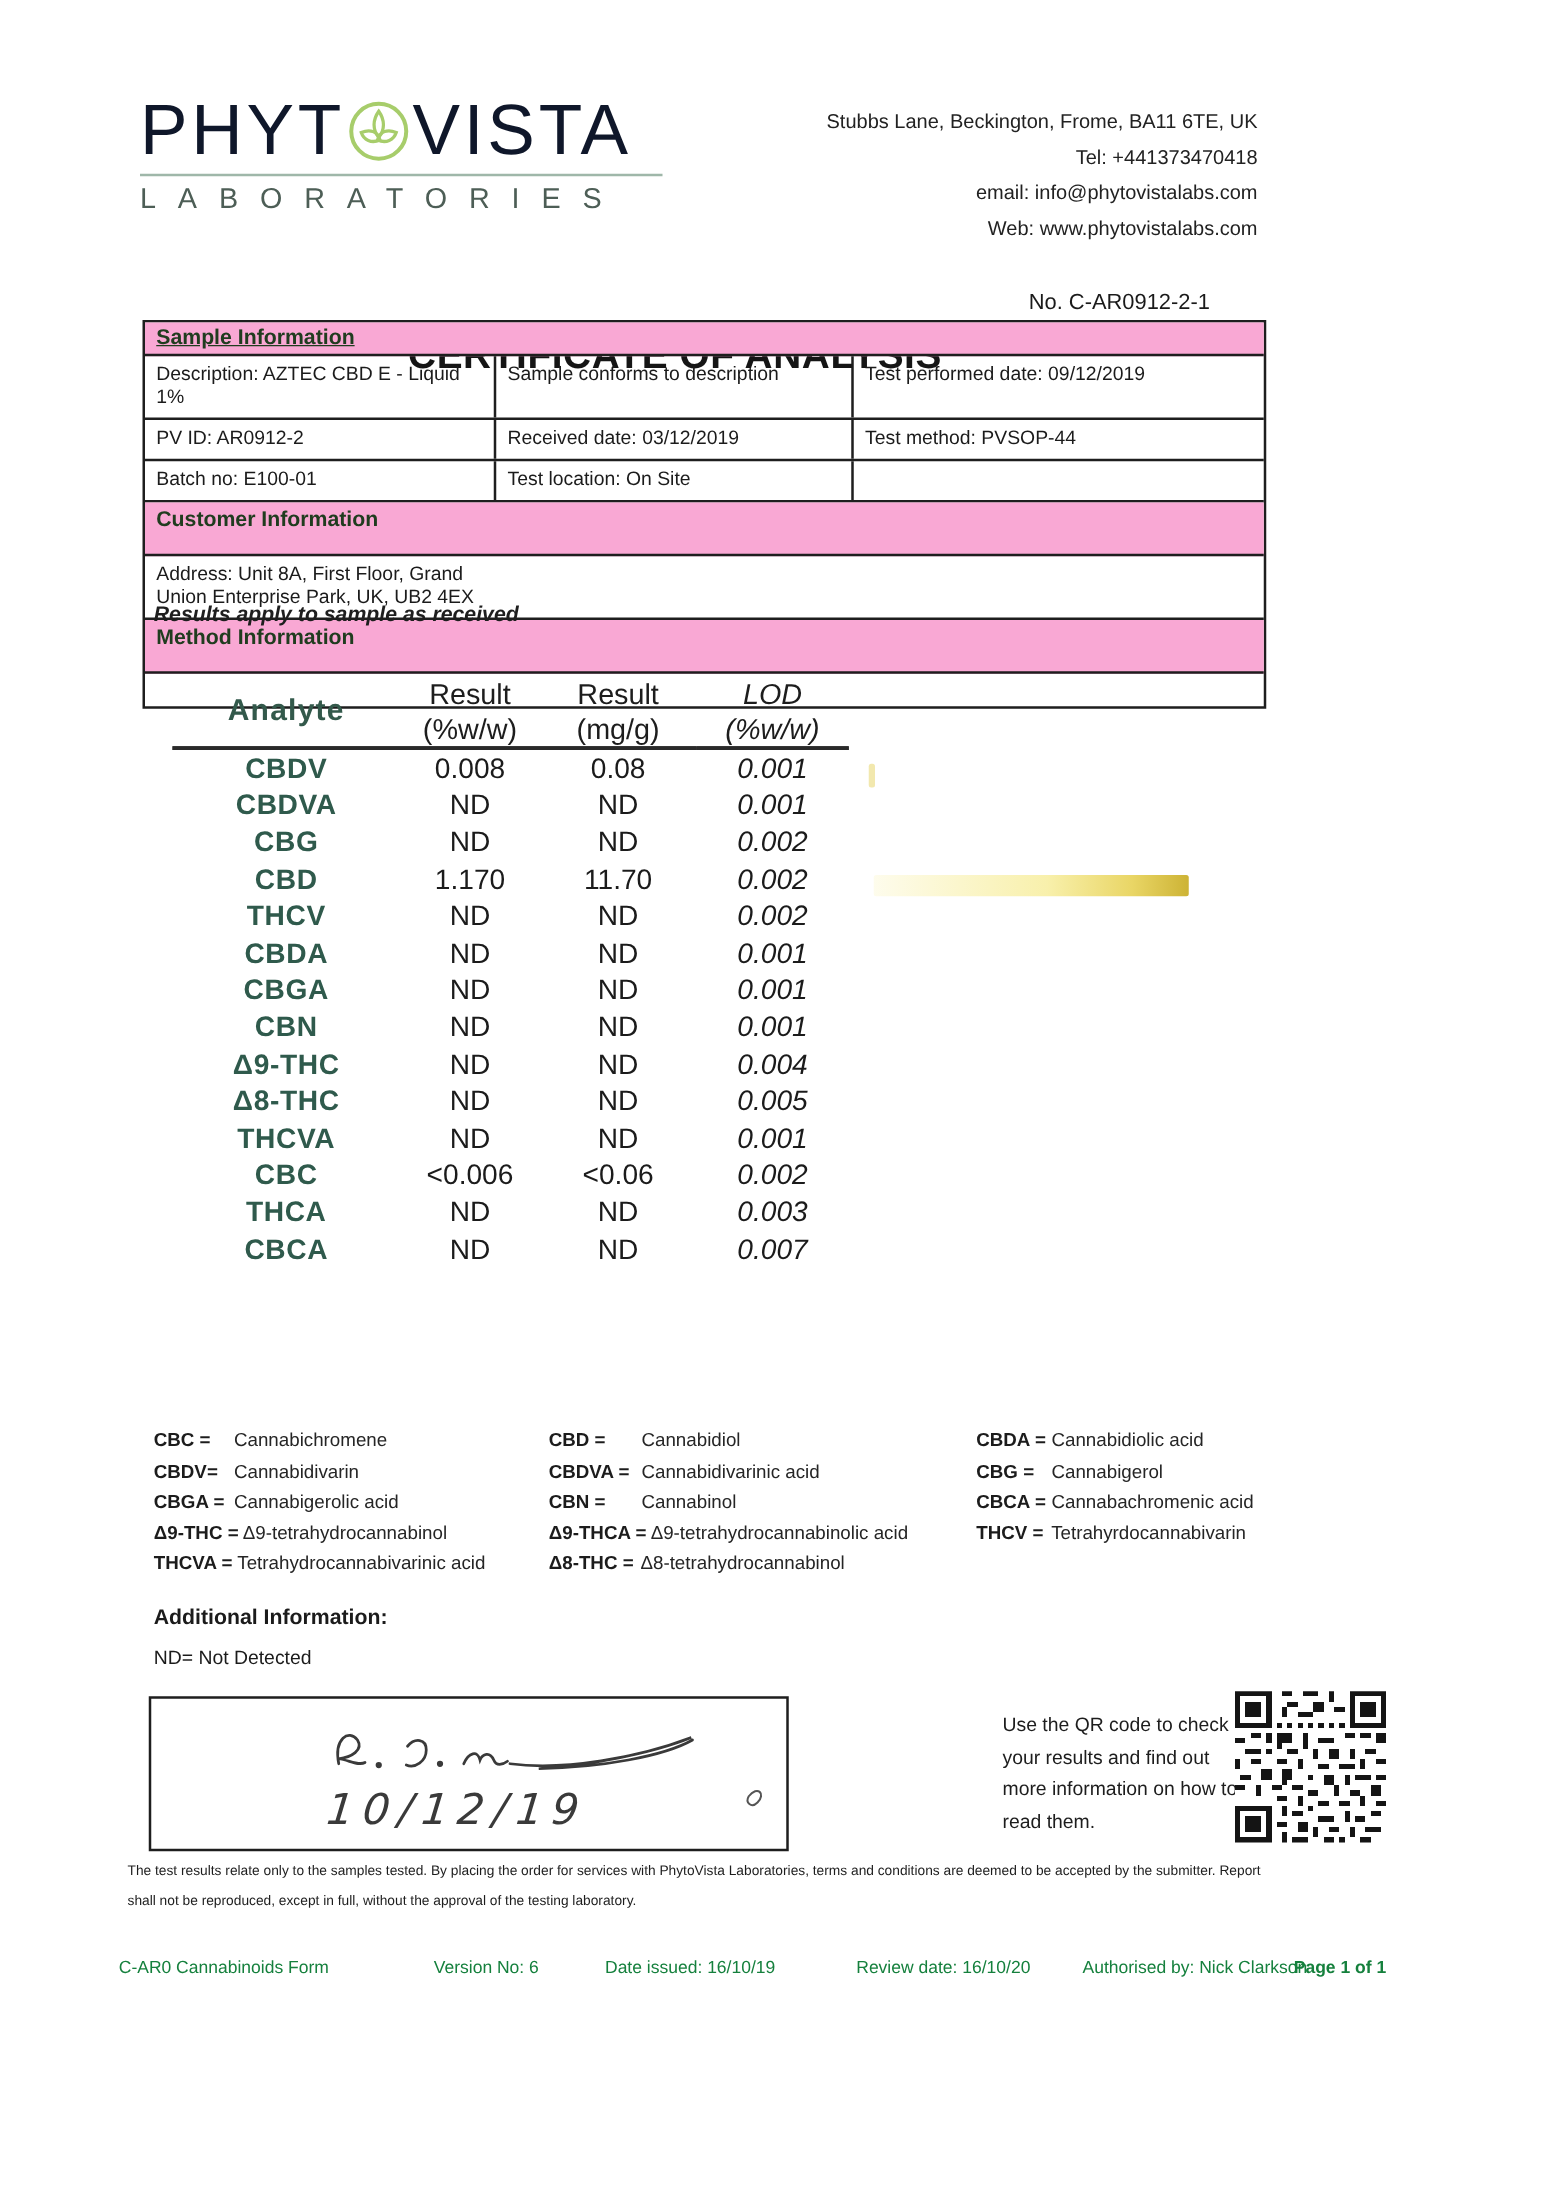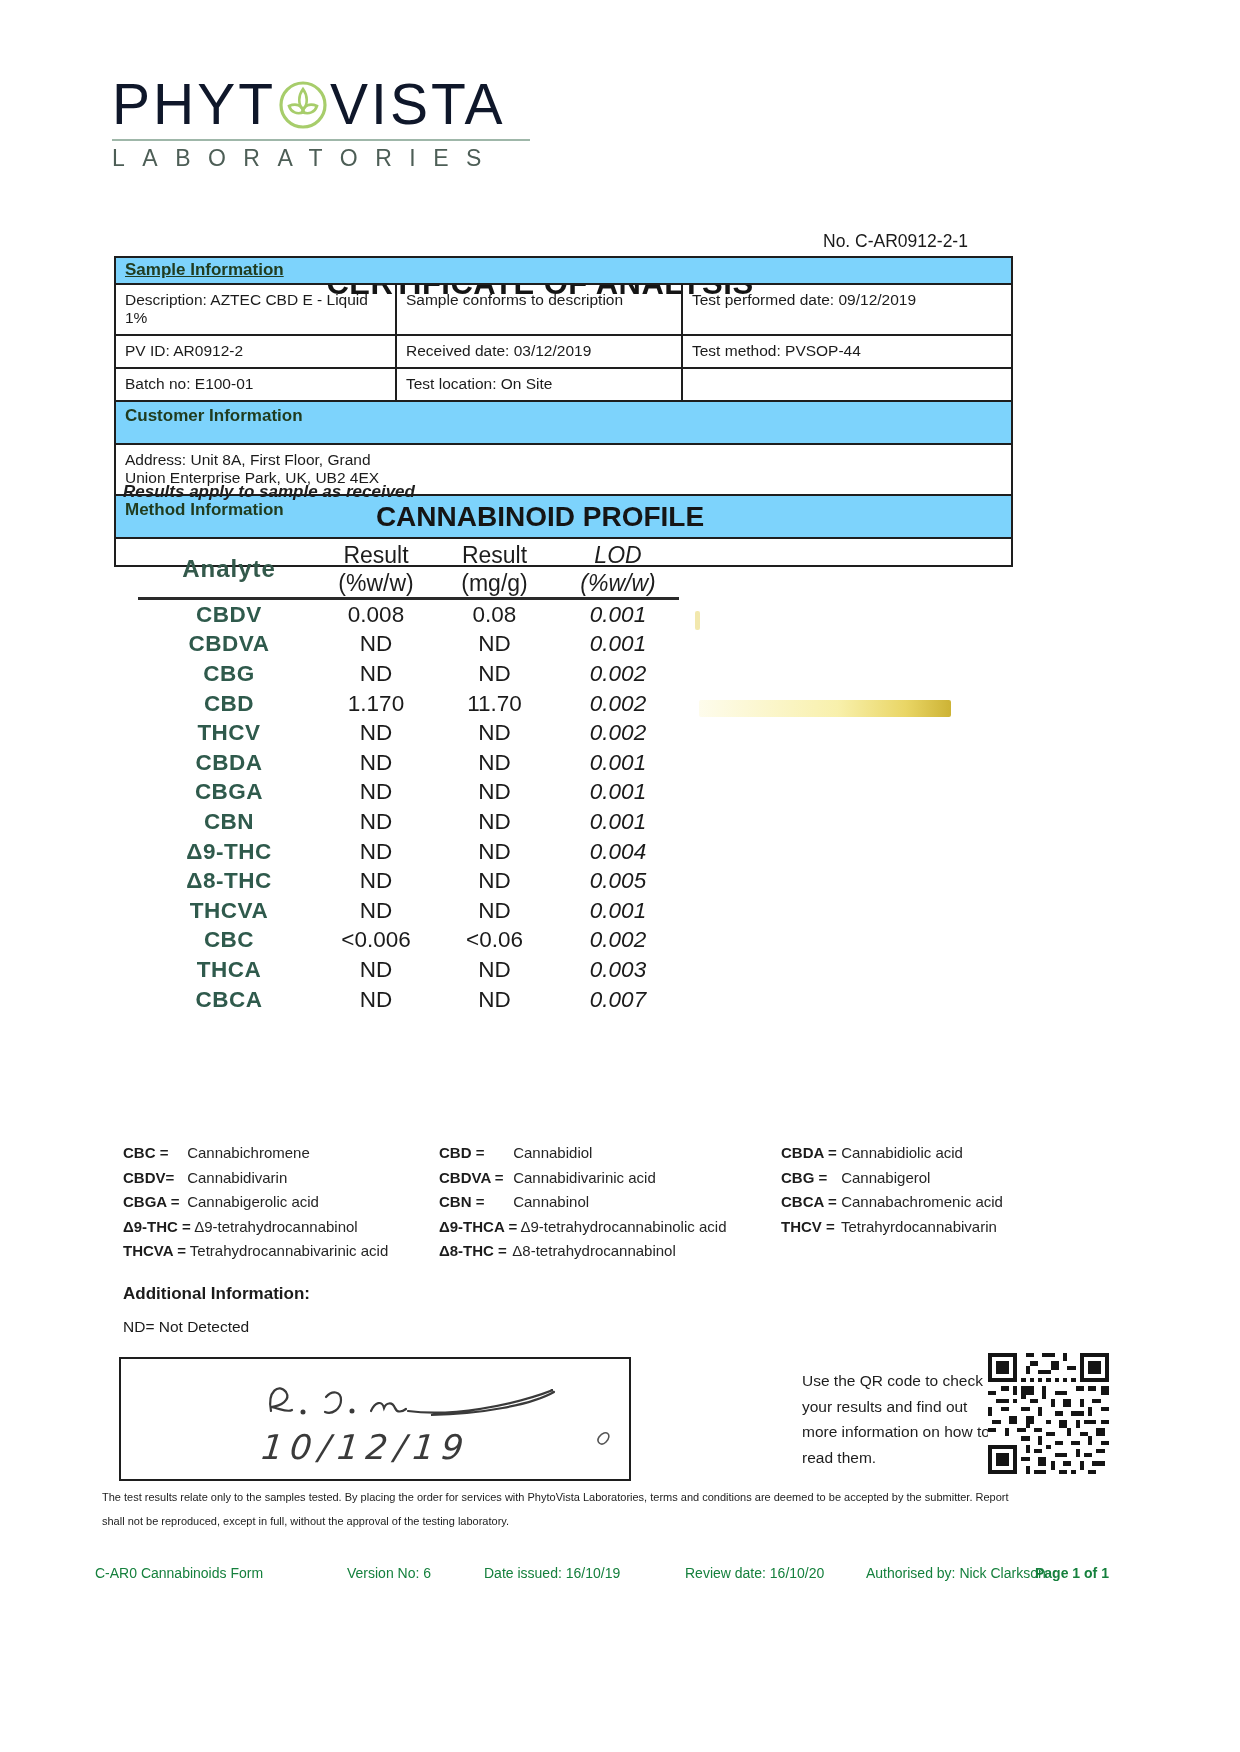--- a/index.html
+++ b/index.html
@@ -18,21 +18,21 @@
                  font-size:16px;line-height:28.5px;color:#222;}
 
   
   .coa-title{position:absolute;top:218px;left:0;width:1080px;text-align:center;
              font-size:31px;font-weight:700;letter-spacing:0.5px;color:#151515;margin-top:48px;}
   .coa-number{position:absolute;top:231px;left:823px;font-size:17.5px;color:#1a1a1a;}
 
   
   .info-table{position:absolute;left:114px;top:256px;width:895px;border:2px solid #1e1e1e;
               font-size:15.5px;}
-  .bar{background:#7dd3fc;color:#203c1f;font-weight:700;font-size:17px;
+  .bar{background:#f9a8d4;color:#203c1f;font-weight:700;font-size:17px;
        padding:2px 9px 3px 9px;border-bottom:2px solid #1e1e1e;}
   .bar.tall{padding:4px 9px 17px 9px;}
   .bar .u{text-decoration:underline;}
   .irow{display:grid;border-bottom:2px solid #1e1e1e;}
   .irow.c3{grid-template-columns:281px 286px 1fr;}
   .irow.c2{grid-template-columns:281px 1fr;}
   .icell{padding:6px 9px 7px 9px;border-right:2px solid #1e1e1e;}
   .icell:last-child{border-right:none;}
   .irow.last{border-bottom:none;}
   .empty-row{height:26px;border-bottom:none;}
@@ -110,20 +110,26 @@
         <path d="M26 10 C31 17 31 25 26 31 C21 25 21 17 26 10 Z" fill="none" stroke="#a7cd6b" stroke-width="2.6"></path>
         <path d="M12 27 C19 24 25 26 27 33 C20 36 14 33 12 27 Z" fill="none" stroke="#a7cd6b" stroke-width="2.6"></path>
         <path d="M40 27 C33 24 27 26 25 33 C32 36 38 33 40 27 Z" fill="none" stroke="#a7cd6b" stroke-width="2.6"></path>
       </svg>
       <span>VISTA</span>
     </div>
     <hr class="logo-divider">
     <div class="logo-sub">LABORATORIES</div>
   </div>
 
+  <div class="contact-block">
+    <div>Stubbs Lane, Beckington, Frome, BA11 6TE, UK</div>
+    <div>Tel: +441373470418</div>
+    <div>email: info@phytovistalabs.com</div>
+    <div>Web: www.phytovistalabs.com</div>
+  </div>
 
   <div class="coa-title">CERTIFICATE OF ANALYSIS</div>
   <div class="coa-number">No. C-AR0912-2-1</div>
 
   <div class="info-table">
     <div class="bar"><span class="u">Sample Information</span></div>
 
     <div class="irow c3">
       <div class="icell">Description: AZTEC CBD E - Liquid 1%</div>
       <div class="icell">Sample conforms to description</div>
@@ -146,21 +152,20 @@
     </div>
 
     <div class="bar tall">Method Information</div>
     <div class="irow last">
       <div class="empty-row"></div>
     </div>
   </div>
 
   <div class="results-note">Results apply to sample as received</div>
 
-  <div class="profile-title">CANNABINOID PROFILE</div>
 
   <table class="profile-table">
     <thead>
       <tr>
         <th class="col-analyte">
           <div class="h-line h-analyte">Analyte</div>
         </th>
         <th class="col-rww">
           <div class="h-line">Result</div>
           <div class="h-line">(%w/w)</div>

